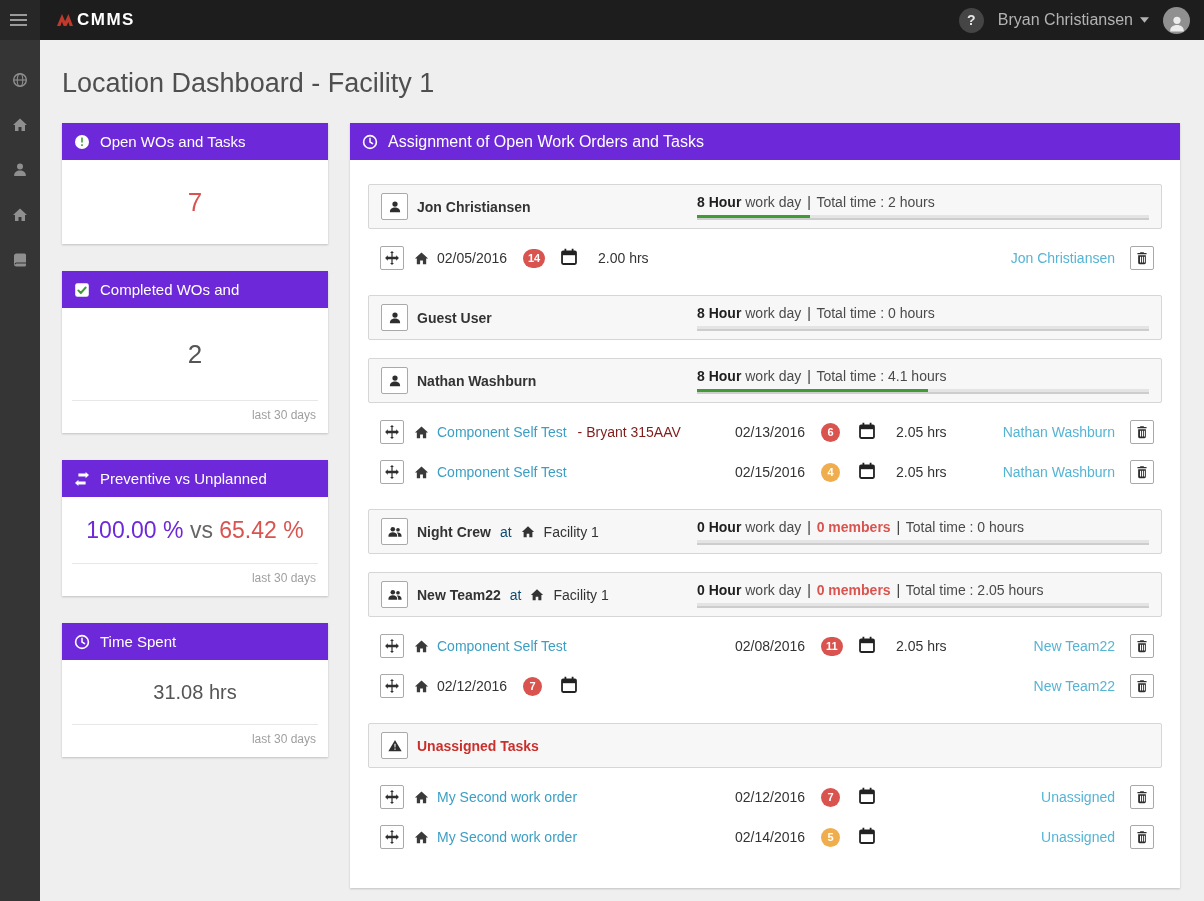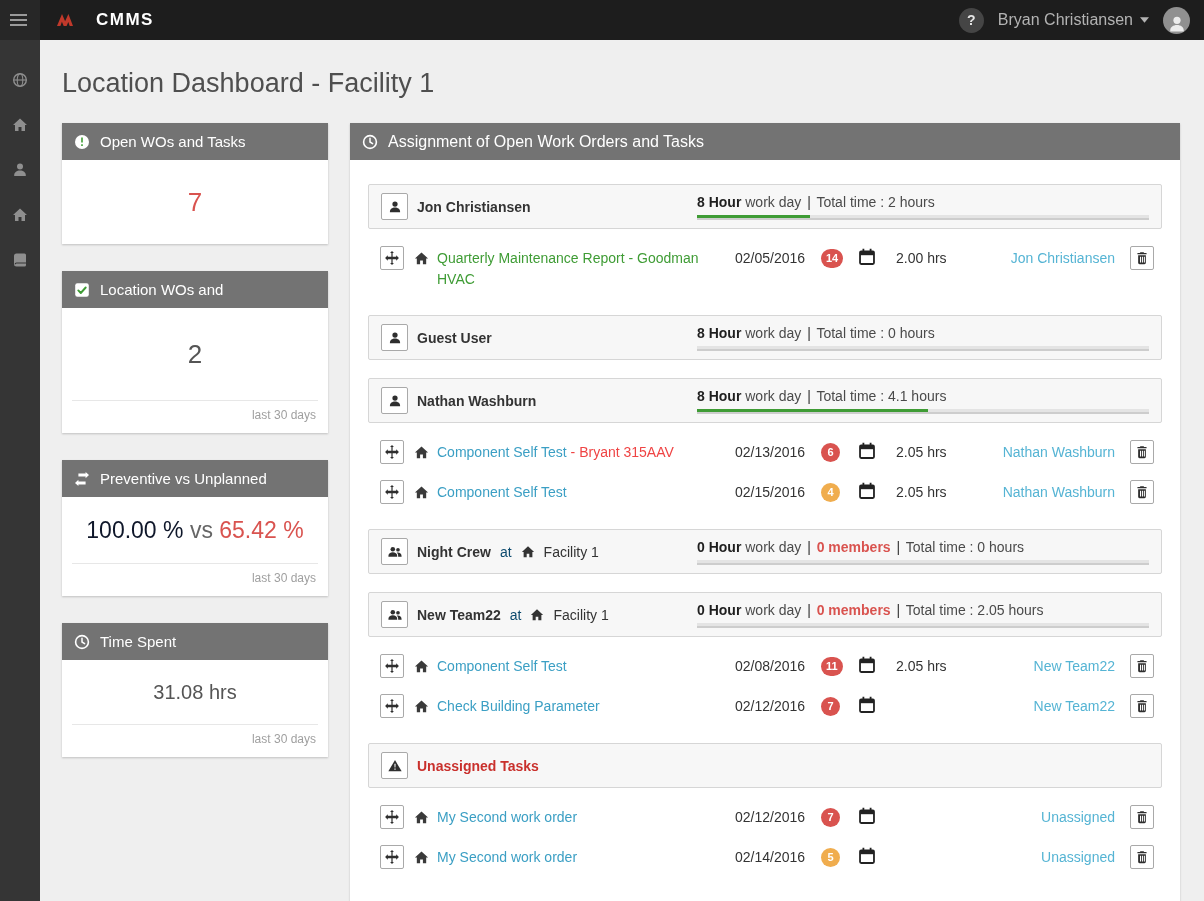--- a/index.html
+++ b/index.html
@@ -6,42 +6,42 @@
   html,body{width:1204px;height:901px}
   body{font-family:"Liberation Sans",sans-serif;background:#efefef;overflow:hidden}
   a{cursor:pointer}
   .icon{display:inline-flex;width:16px;height:16px;flex:none}
   .icon svg{width:100%;height:100%}
 
   
   .topbar{position:fixed;top:0;left:0;right:0;height:40px;background:#1d1d1d;display:flex;align-items:center;z-index:20}
   .menu-btn{width:40px;height:40px;background:#272727;display:flex;flex-direction:column;justify-content:center;align-items:flex-start;padding-left:10px;gap:3px;cursor:pointer}
   .menu-btn i{display:block;width:17px;height:2px;background:#9a9a9a}
-  .brand{display:flex;align-items:center;gap:22px;margin-left:16px;color:#fff;font-size:17px;font-weight:700;letter-spacing:1.5px}
+  .brand{display:flex;align-items:center;gap:3px;margin-left:16px;color:#fff;font-size:17px;font-weight:700;letter-spacing:1.5px}
   .topbar-right{margin-left:auto;display:flex;align-items:center;gap:14px;padding-right:14px}
   .help-btn{width:25px;height:25px;border-radius:50%;background:#454545;color:#e6e6e6;display:flex;align-items:center;justify-content:center;font-size:14px;font-weight:700;cursor:pointer}
   .user-menu{display:flex;align-items:center;gap:7px;color:#b3b3b3;font-size:16px;cursor:pointer}
   .user-menu .caret{width:9px;height:6px;color:#b3b3b3}
   .avatar{width:27px;height:27px;border-radius:50%;background:#909090;color:#ececec;display:flex;align-items:flex-end;justify-content:center;overflow:hidden}
   .avatar svg{width:20px;height:20px}
 
   
   .sidebar{position:fixed;top:40px;left:0;bottom:0;width:40px;background:#353535;display:flex;flex-direction:column;align-items:center;padding-top:30px;gap:25px;z-index:10}
   .side-item{width:40px;height:20px;display:flex;align-items:center;justify-content:center;cursor:pointer}
   .side-item .icon,.side-item{color:#8f8f8f}
 
   
   .main{margin-left:40px;padding:62px 24px 20px 22px}
   .page-title{font-size:27px;font-weight:300;color:#4f4f4f;margin:6px 0 24px}
   .content{display:flex;gap:22px;align-items:flex-start}
   .left-col{width:266px;flex:none;display:flex;flex-direction:column;gap:27px}
   .right-col{flex:1}
 
   .card,.panel{background:#fff;box-shadow:0 1px 2px rgba(0,0,0,.2)}
-  .card-head,.panel-head{background:#737373;color:#fff;height:37px;display:flex;align-items:center;gap:10px;padding:0 12px;font-size:15px;white-space:nowrap;overflow:hidden}
+  .card-head,.panel-head{background:#6d28d9;color:#fff;height:37px;display:flex;align-items:center;gap:10px;padding:0 12px;font-size:15px;white-space:nowrap;overflow:hidden}
   .panel-head{font-size:16px}
   .card-value{display:flex;align-items:center;justify-content:center;font-size:26px;font-weight:300;color:#555;min-height:80px;white-space:pre}
   .left-col .card:nth-child(1) .card-value{min-height:84px}
   .left-col .card:nth-child(2) .card-value{min-height:92px}
   .left-col .card:nth-child(3) .card-value{min-height:66px;font-size:23px}
   .left-col .card:nth-child(4) .card-value{min-height:64px;font-size:20px}
   .card-foot{border-top:1px solid #e7e7e7;margin:0 10px;padding:7px 2px 11px;text-align:right;font-size:12px;color:#9f9f9f}
 
   .panel-body{padding:24px 18px 30px;min-height:700px}
 
@@ -172,36 +172,36 @@
           <div class="card-value"><span style="color: rgb(217, 83, 79);">7</span></div>
         </div>
         <div class="card">
           <div class="card-head">
             <span class="icon">
               <svg viewBox="0 0 16 16">
                 <rect x="1.2" y="1.2" width="13.6" height="13.6" rx="2.2" fill="currentColor"></rect>
                 <path d="M4.3 8.4l2.5 2.6 4.9-5.5" fill="none" stroke="#3f9c35" stroke-width="1.9" stroke-linecap="round" stroke-linejoin="round"></path>
               </svg>
             </span>
-            <span>Location WOs and</span>
+            <span>Completed WOs and</span>
           </div>
           <div class="card-value"><span style="color: rgb(85, 85, 85);">2</span></div>
           <div class="card-foot">last 30 days</div>
         </div>
         <div class="card">
           <div class="card-head">
             <span class="icon">
               <svg viewBox="0 0 16 16">
                 <path fill="currentColor" d="M4.4 2.6h7.2V.9L15 4.1l-3.4 3.2V5.6H4.4z"></path>
                 <path fill="currentColor" d="M11.6 10.4H4.4V8.7L1 11.9l3.4 3.2v-1.7h7.2z"></path>
               </svg>
             </span>
             <span>Preventive vs Unplanned</span>
           </div>
-          <div class="card-value"><span style="color: #0f172a;">100.00 %</span><span style="color: rgb(102, 102, 102);"> vs </span><span style="color: rgb(217, 83, 79);">65.42 %</span></div>
+          <div class="card-value"><span style="color: #6d28d9;">100.00 %</span><span style="color: rgb(102, 102, 102);"> vs </span><span style="color: rgb(217, 83, 79);">65.42 %</span></div>
           <div class="card-foot">last 30 days</div>
         </div>
         <div class="card">
           <div class="card-head">
             <span class="icon">
               <svg viewBox="0 0 16 16">
                 <circle cx="8" cy="8" r="6.4" fill="none" stroke="currentColor" stroke-width="1.6"></circle>
                 <path d="M8 4.2V8l2.6 1.6" fill="none" stroke="currentColor" stroke-width="1.5" stroke-linecap="round"></path>
               </svg>
             </span>
@@ -244,21 +244,20 @@
               <span class="iconbox small t-handle">
                 <svg viewBox="0 0 16 16">
                   <path fill="currentColor" d="M8 0l2.2 2.4H8.7v4.1h4.1V4.8L15.9 8l-3.1 3.2V9.5H8.7v4.1h1.5L8 16l-2.2-2.4h1.5V9.5H3.2v1.7L.1 8l3.1-3.2v1.7h4.1V2.4H5.8z"></path>
                 </svg>
               </span>
               <span class="icon t-home">
                 <svg viewBox="0 0 16 16">
                   <path fill="currentColor" d="M8 1.5L1 8h2v6h3.5v-4h3v4H13V8h2z"></path>
                 </svg>
               </span>
-              <div class="t-title"><a class="t-link" style="color: rgb(63, 156, 53);">Quarterly Maintenance Report</a><a class="t-link" style="color: rgb(63, 156, 53);"> - Goodman HVAC</a></div>
               <div class="t-date">02/05/2016</div>
               <div class="t-badgec"><span class="badge" style="background: rgb(217, 83, 79);">14</span></div>
               <div class="t-cal"><span class="icon t-calicon">
                   <svg viewBox="0 0 16 16">
                     <rect x="1.8" y="3" width="12.4" height="11.2" rx="1" fill="none" stroke="currentColor" stroke-width="1.6"></rect>
                     <path fill="currentColor" d="M1.8 3h12.4v3.4H1.8z"></path>
                     <path stroke="currentColor" stroke-width="1.6" d="M4.8.6v3M11.2.6v3"></path>
                   </svg>
                 </span></div>
               <div class="t-hours">2.00 hrs</div>
@@ -308,21 +307,21 @@
               <span class="iconbox small t-handle">
                 <svg viewBox="0 0 16 16">
                   <path fill="currentColor" d="M8 0l2.2 2.4H8.7v4.1h4.1V4.8L15.9 8l-3.1 3.2V9.5H8.7v4.1h1.5L8 16l-2.2-2.4h1.5V9.5H3.2v1.7L.1 8l3.1-3.2v1.7h4.1V2.4H5.8z"></path>
                 </svg>
               </span>
               <span class="icon t-home">
                 <svg viewBox="0 0 16 16">
                   <path fill="currentColor" d="M8 1.5L1 8h2v6h3.5v-4h3v4H13V8h2z"></path>
                 </svg>
               </span>
-              <div class="t-title"><a class="t-link" style="color: rgb(59, 159, 196);">Component Self Test</a><a class="t-link" style="color: #ef4444;"> - Bryant 315AAV</a></div>
+              <div class="t-title"><a class="t-link" style="color: rgb(59, 159, 196);">Component Self Test</a><a class="t-link" style="color: #7f1d1d; margin-left: 7px;"> - Bryant 315AAV</a></div>
               <div class="t-date">02/13/2016</div>
               <div class="t-badgec"><span class="badge" style="background: rgb(217, 83, 79);">6</span></div>
               <div class="t-cal"><span class="icon t-calicon">
                   <svg viewBox="0 0 16 16">
                     <rect x="1.8" y="3" width="12.4" height="11.2" rx="1" fill="none" stroke="currentColor" stroke-width="1.6"></rect>
                     <path fill="currentColor" d="M1.8 3h12.4v3.4H1.8z"></path>
                     <path stroke="currentColor" stroke-width="1.6" d="M4.8.6v3M11.2.6v3"></path>
                   </svg>
                 </span></div>
               <div class="t-hours">2.05 hrs</div>
@@ -450,21 +449,20 @@
               <span class="iconbox small t-handle">
                 <svg viewBox="0 0 16 16">
                   <path fill="currentColor" d="M8 0l2.2 2.4H8.7v4.1h4.1V4.8L15.9 8l-3.1 3.2V9.5H8.7v4.1h1.5L8 16l-2.2-2.4h1.5V9.5H3.2v1.7L.1 8l3.1-3.2v1.7h4.1V2.4H5.8z"></path>
                 </svg>
               </span>
               <span class="icon t-home">
                 <svg viewBox="0 0 16 16">
                   <path fill="currentColor" d="M8 1.5L1 8h2v6h3.5v-4h3v4H13V8h2z"></path>
                 </svg>
               </span>
-              <div class="t-title"><a class="t-link" style="color: rgb(59, 159, 196);">Check Building Parameter</a></div>
               <div class="t-date">02/12/2016</div>
               <div class="t-badgec"><span class="badge" style="background: rgb(217, 83, 79);">7</span></div>
               <div class="t-cal"><span class="icon t-calicon">
                   <svg viewBox="0 0 16 16">
                     <rect x="1.8" y="3" width="12.4" height="11.2" rx="1" fill="none" stroke="currentColor" stroke-width="1.6"></rect>
                     <path fill="currentColor" d="M1.8 3h12.4v3.4H1.8z"></path>
                     <path stroke="currentColor" stroke-width="1.6" d="M4.8.6v3M11.2.6v3"></path>
                   </svg>
                 </span></div>
               <div class="t-hours"></div>

